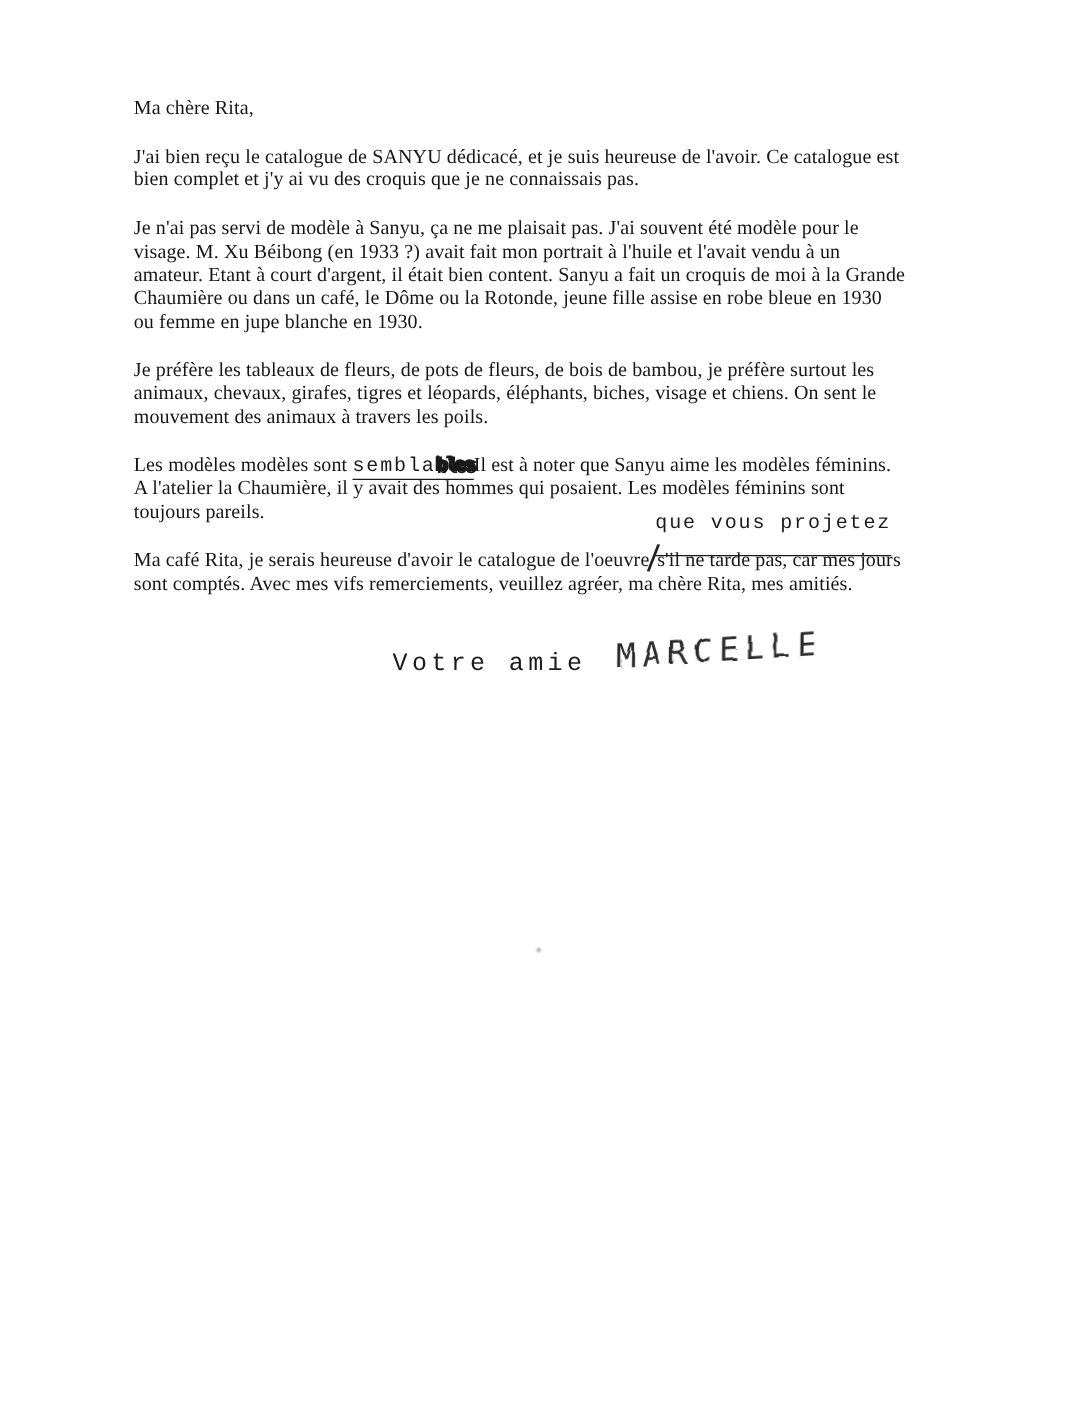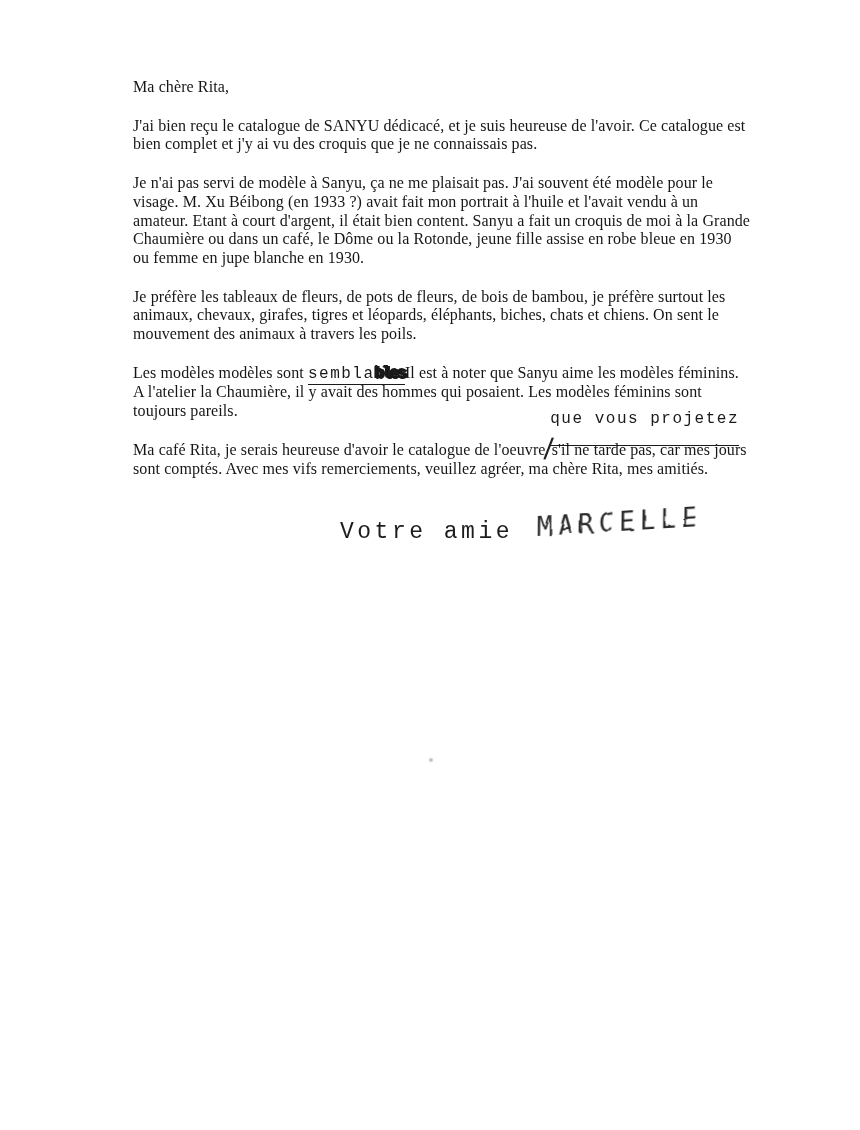--- a/index.html
+++ b/index.html
@@ -7,21 +7,21 @@
     position: relative;
     width: 860px;
     height: 1130px;
     background: #ffffff;
     overflow: hidden;
     font-family: "Liberation Serif", serif;
     color: #161616;
   }
   .letter-body {
     position: absolute;
-    left: 133px;
+    left: 107px;
     top: 78px;
     width: 618px;
     font-size: 16px;
     line-height: 18.7px;
     letter-spacing: 0.1px;
   }
   .letter-body p { margin: 0 0 20px 0; }
   .salutation { margin-bottom: 20px; }
 
   
@@ -63,21 +63,21 @@
     margin: 0 -1px 0 -2px;
   }
 
   .signature-row {
     margin-top: 42px;
     margin-left: 207px;
     white-space: nowrap;
   }
   .closing-typed {
     font-family: "Liberation Mono", "DejaVu Sans Mono", monospace;
-    font-size: 23px;
+    font-size: 20px;
     letter-spacing: 3.5px;
     color: #1c1c1c;
   }
   .handwritten {
     display: inline-block;
     margin-left: 24px;
     font-family: "DejaVu Sans Mono", monospace;
     font-size: 26px;
     letter-spacing: 5px;
     color: #2c2c2c;
@@ -108,21 +108,21 @@
 <div class="page">
   <div class="letter-body">
 
     <p class="salutation">Ma chère Rita,</p>
 
     <p>J'ai bien reçu le catalogue de SANYU dédicacé, et je suis heureuse de l'avoir. Ce catalogue est bien complet et j'y ai vu des croquis que je ne connaissais pas.</p>
 
 
     <p>Je n'ai pas servi de modèle à Sanyu, ça ne me plaisait pas. J'ai souvent été modèle pour le visage. M. Xu Béibong (en 1933 ?) avait fait mon portrait à l'huile et l'avait vendu à un amateur. Etant à court d'argent, il était bien content. Sanyu a fait un croquis de moi à la Grande Chaumière ou dans un café, le Dôme ou la Rotonde, jeune fille assise en robe bleue en 1930 ou femme en jupe blanche en 1930.</p>
 
-    <p>Je préfère les tableaux de fleurs, de pots de fleurs, de bois de bambou, je préfère surtout les animaux, chevaux, girafes, tigres et léopards, éléphants, biches, chats et chiens. On sent le mouvement des animaux à travers les poils.</p>
+    <p>Je préfère les tableaux de fleurs, de pots de fleurs, de bois de bambou, je préfère surtout les animaux, chevaux, girafes, tigres et léopards, éléphants, biches, visage et chiens. On sent le mouvement des animaux à travers les poils.</p>
 
     <p><span>Les modèles modèles sont </span><span class="typed typed-inline-word"><span>sembla</span><span class="overstruck">bles</span></span><span>Il est à noter que Sanyu aime les modèles féminins. A l'atelier la Chaumière, il y avait des hommes qui posaient. Les modèles féminins sont toujours pareils.</span></p>
 
     <div class="para-6-wrap">
       <span class="typed typed-insertion">que vous projetez</span>
       <p><span>Ma café Rita, je serais heureuse d'avoir le catalogue de l'oeuvre</span><span class="caret-slash">/</span><span>s'il ne tarde pas, car mes jours sont comptés. Avec mes vifs remerciements, veuillez agréer, ma chère Rita, mes amitiés.</span></p>
     </div>
 
     <div class="signature-row">
       <span class="closing-typed">Votre amie</span><span class="handwritten">MARCELLE</span>

